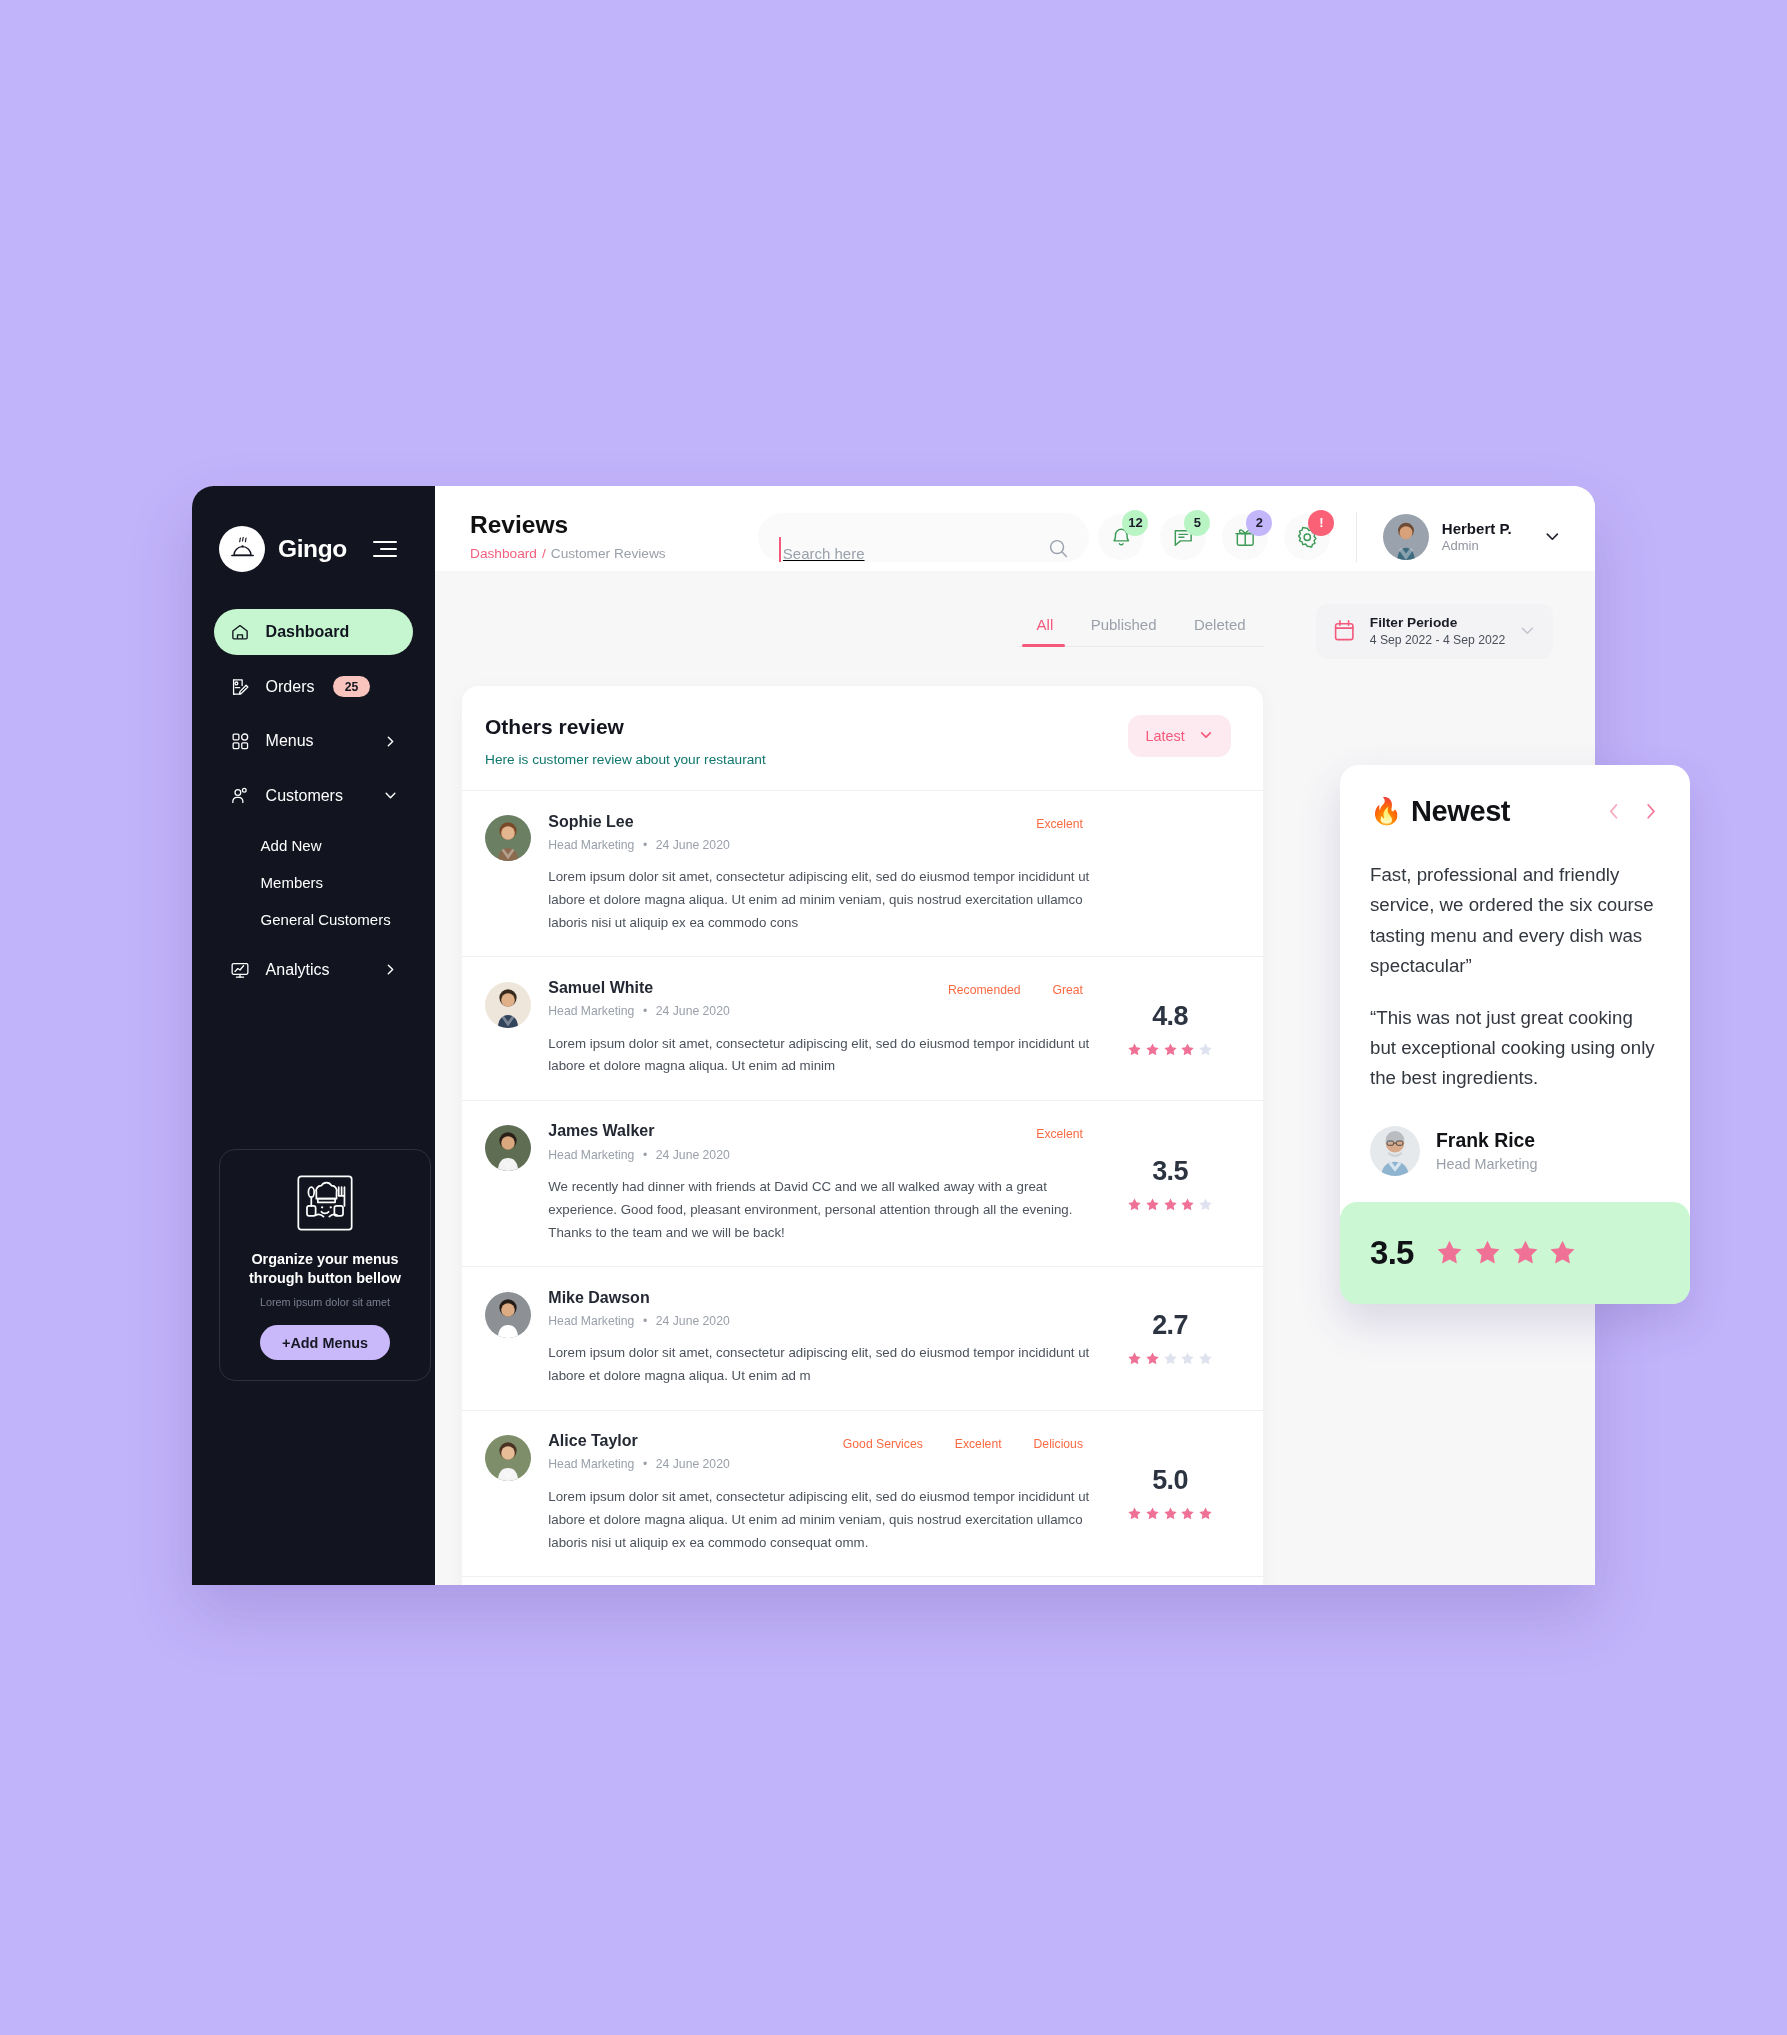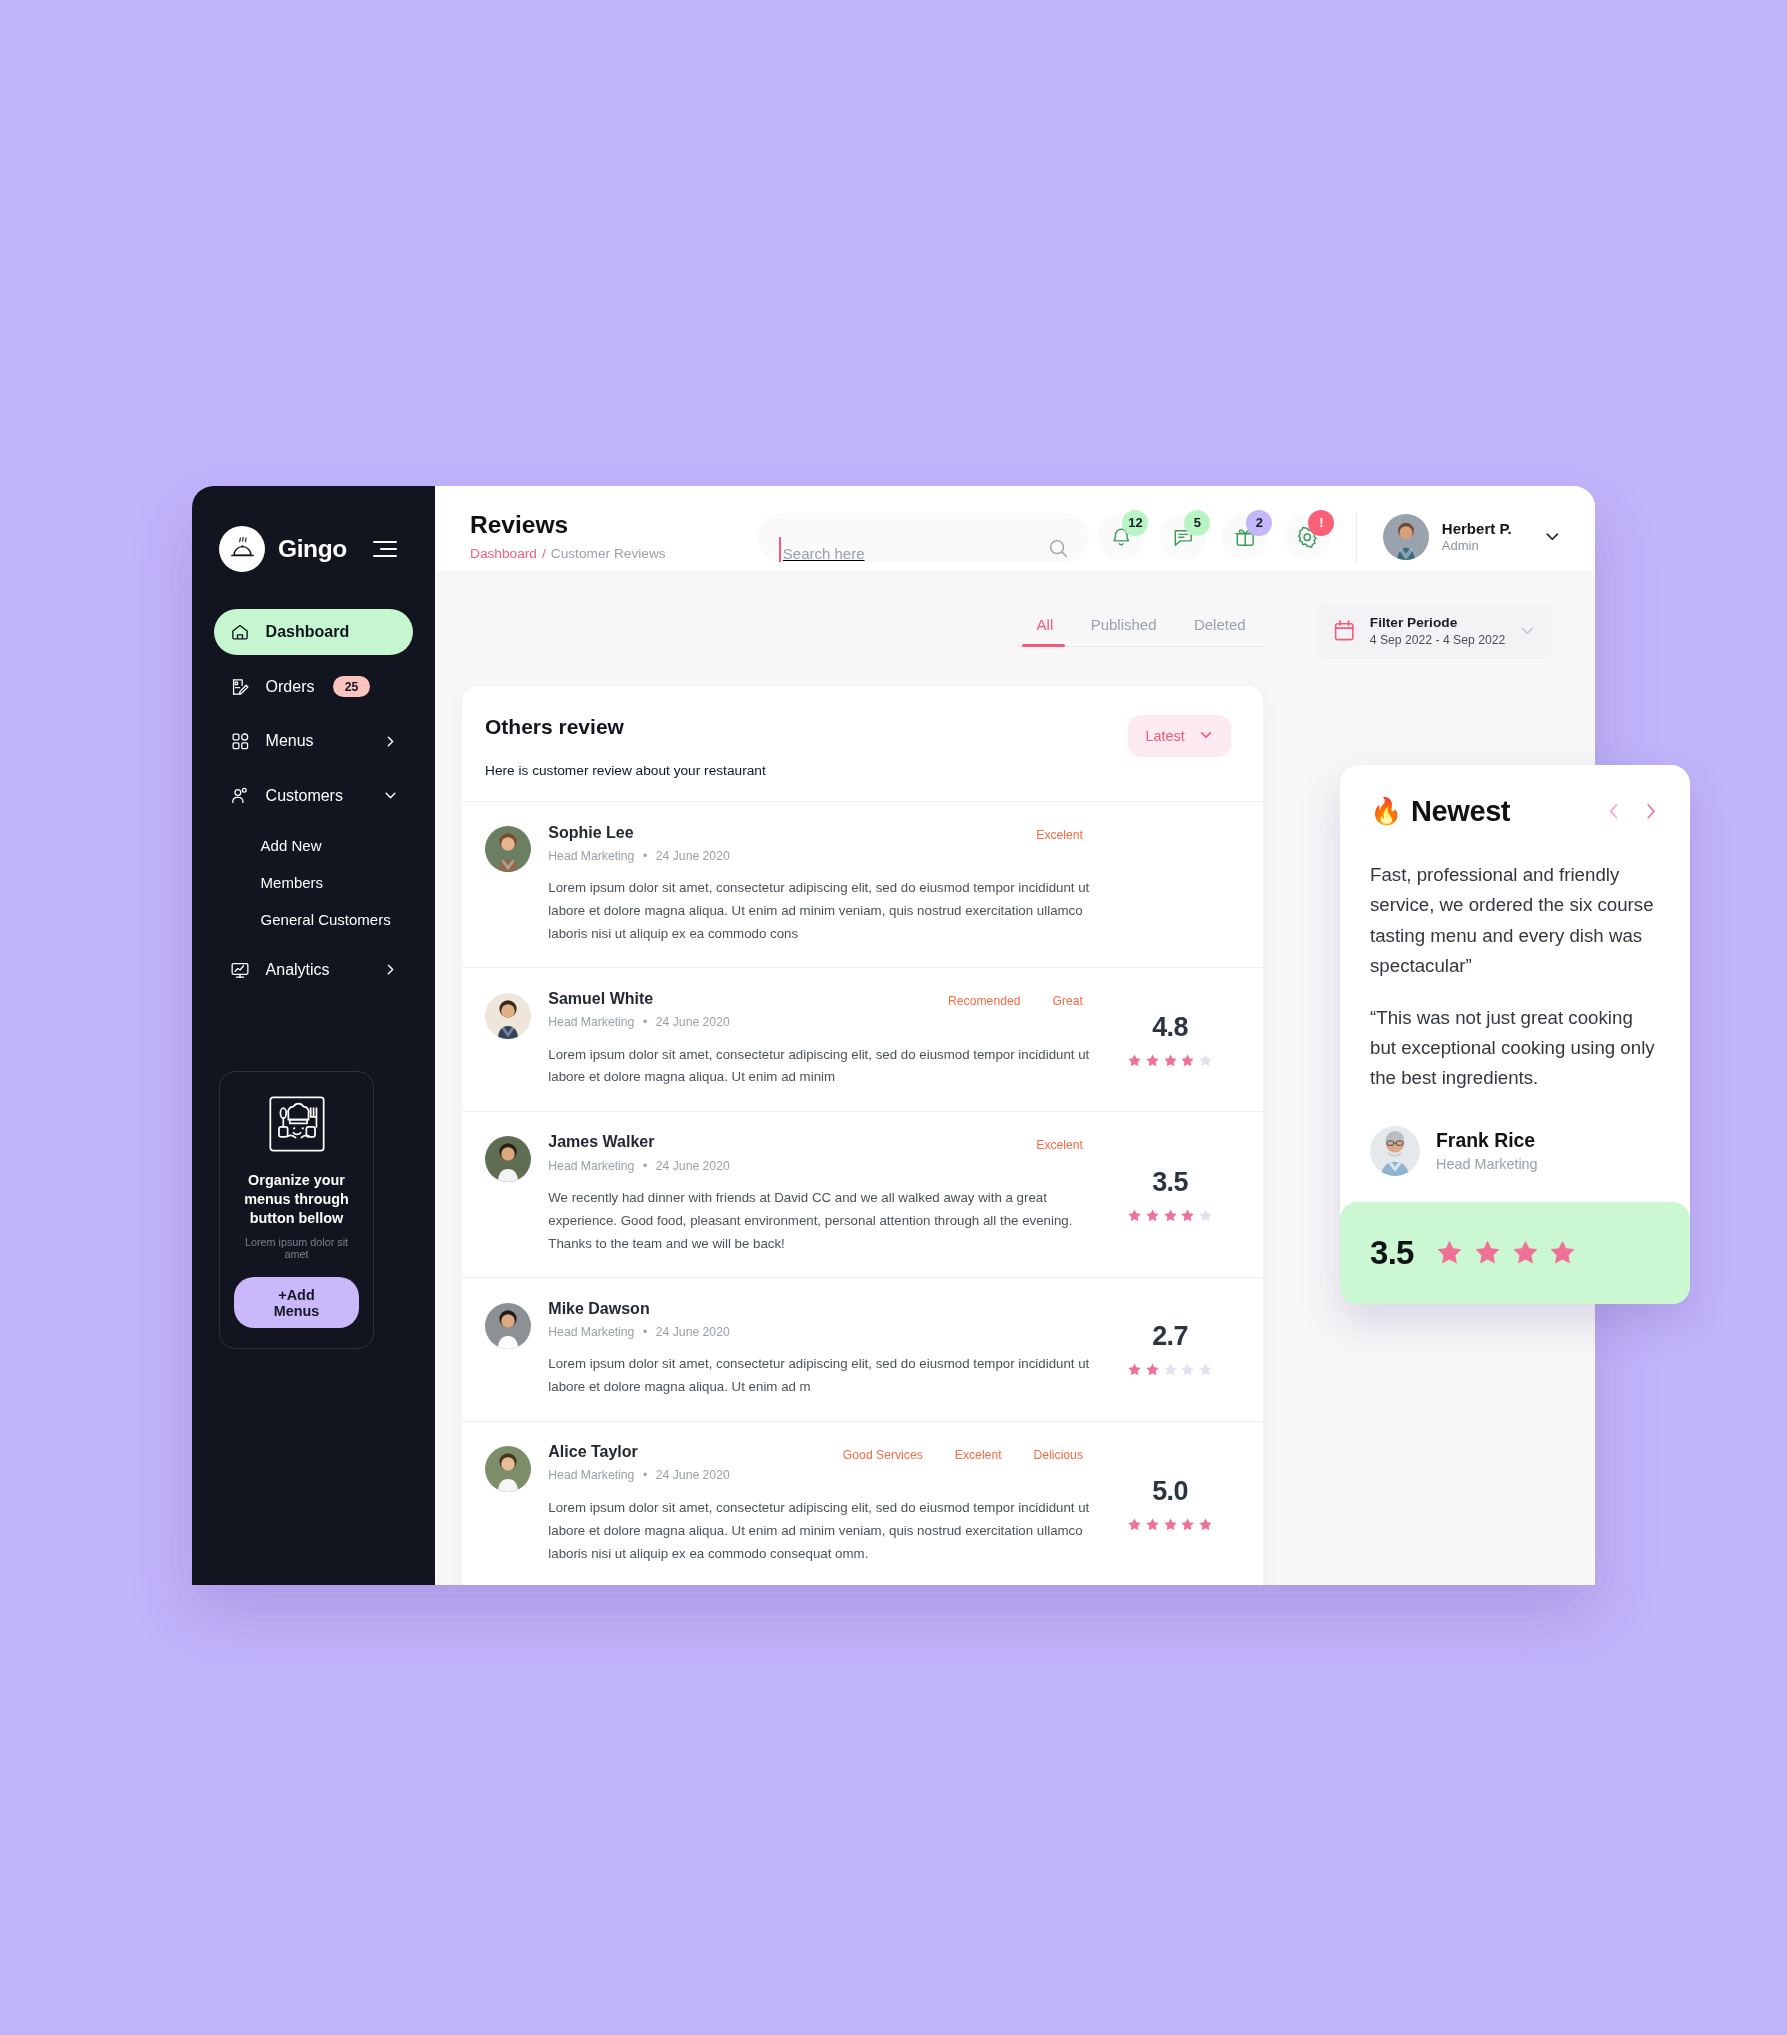--- a/index.html
+++ b/index.html
@@ -51,22 +51,22 @@
     background:#f8c4bd; color:#121420; font-size:12.2px; font-weight:700;
     border-radius:14.4px; padding:3.6px 11.5px; margin-left:4.3px;
   }
   .nav-caret { margin-left:auto; color:#fff; display:flex; align-items:center; }
   .sub-item {
     color:#fff; font-size:15px; padding: 0 0 0 47px; height:37px;
     display:flex; align-items:center; cursor:pointer;
   }
 
   .promo {
-    position:absolute; left:27px; bottom: 236px;
-    width: 155px; border:0.7px solid #2e3040; border-radius:16px;
+    position:absolute; left:27px; bottom: 204px;
+    width: 212px; border:0.7px solid #2e3040; border-radius:16px;
     padding: 21.6px 14.4px 20px; text-align:center;
   }
   .promo-img { width:62px; height:62px; margin:0 auto 16px; }
   .promo-title { color:#fff; font-size:14.4px; font-weight:700; line-height:1.3; }
   .promo-sub { color:#7b7e8f; font-size:10.8px; margin-top:8.6px; }
   .promo-btn {
     margin-top:17.3px; display:inline-block; background:#c9b9fb; color:#161824;
     font-size:14.4px; font-weight:700; border-radius:20px; padding:9.4px 21.6px; cursor:pointer;
     border:none;
   }
@@ -132,21 +132,21 @@
   .filter-caret { margin-left:auto; color:#c3c6d0; }
 
   
   .reviews-card {
     margin: 27px 0 0 27px; width: 801px; background:#fff;
     border-radius: 16px; padding: 0 0 0 0; overflow:hidden;
     box-shadow: 0 4.3px 18.7px rgba(30,30,60,.04);
   }
   .rc-head { display:flex; align-items:flex-start; padding: 29px 32px 23px 23px; }
   .rc-title { font-size:21px; font-weight:700; color:#14161f; }
-  .rc-sub { font-size:13.7px; color:#0f172a; margin-top:24px; }
+  .rc-sub { font-size:13.7px; color:#0f766e; margin-top:13px; }
   .latest-btn {
     margin-left:auto; background:#fdeaf0; color:#f4587b; border-radius:13px;
     height:42px; display:flex; align-items:center; gap:13px; padding: 0 17.3px;
     font-size:14.4px; cursor:pointer; border:none; font-family:"Liberation Sans", sans-serif;
   }
 
   .review {
     display:flex; padding: 21.6px 32px 21.6px 23px; border-top:0.7px solid #f0f0f2; position:relative;
   }
   .review:first-of-type { border-top:0.7px solid #f0f0f2; }

